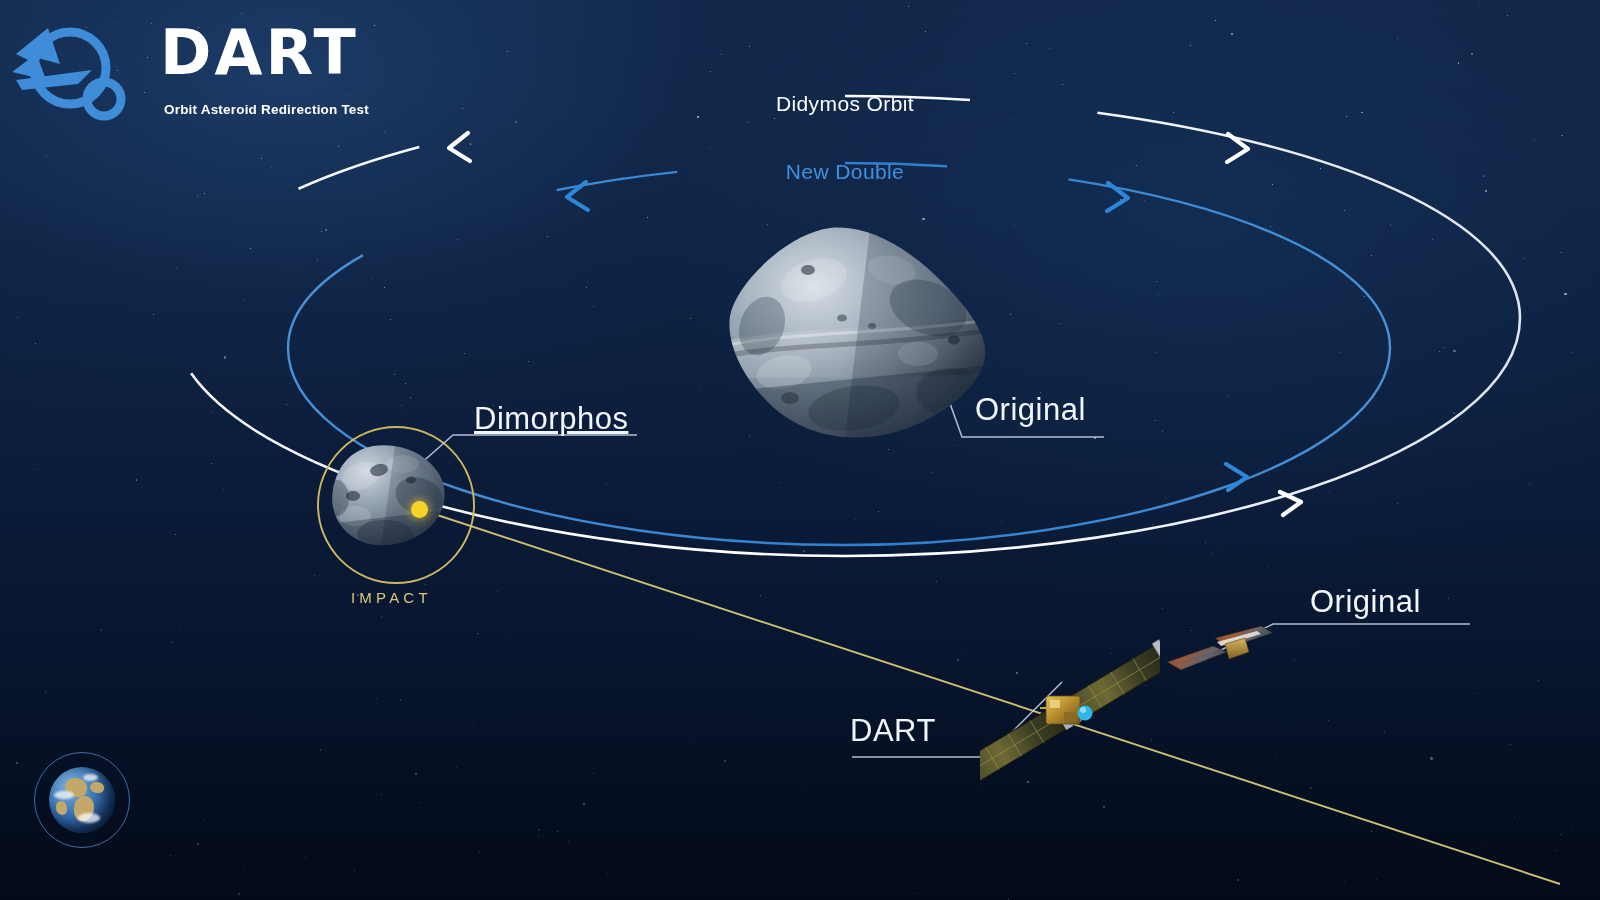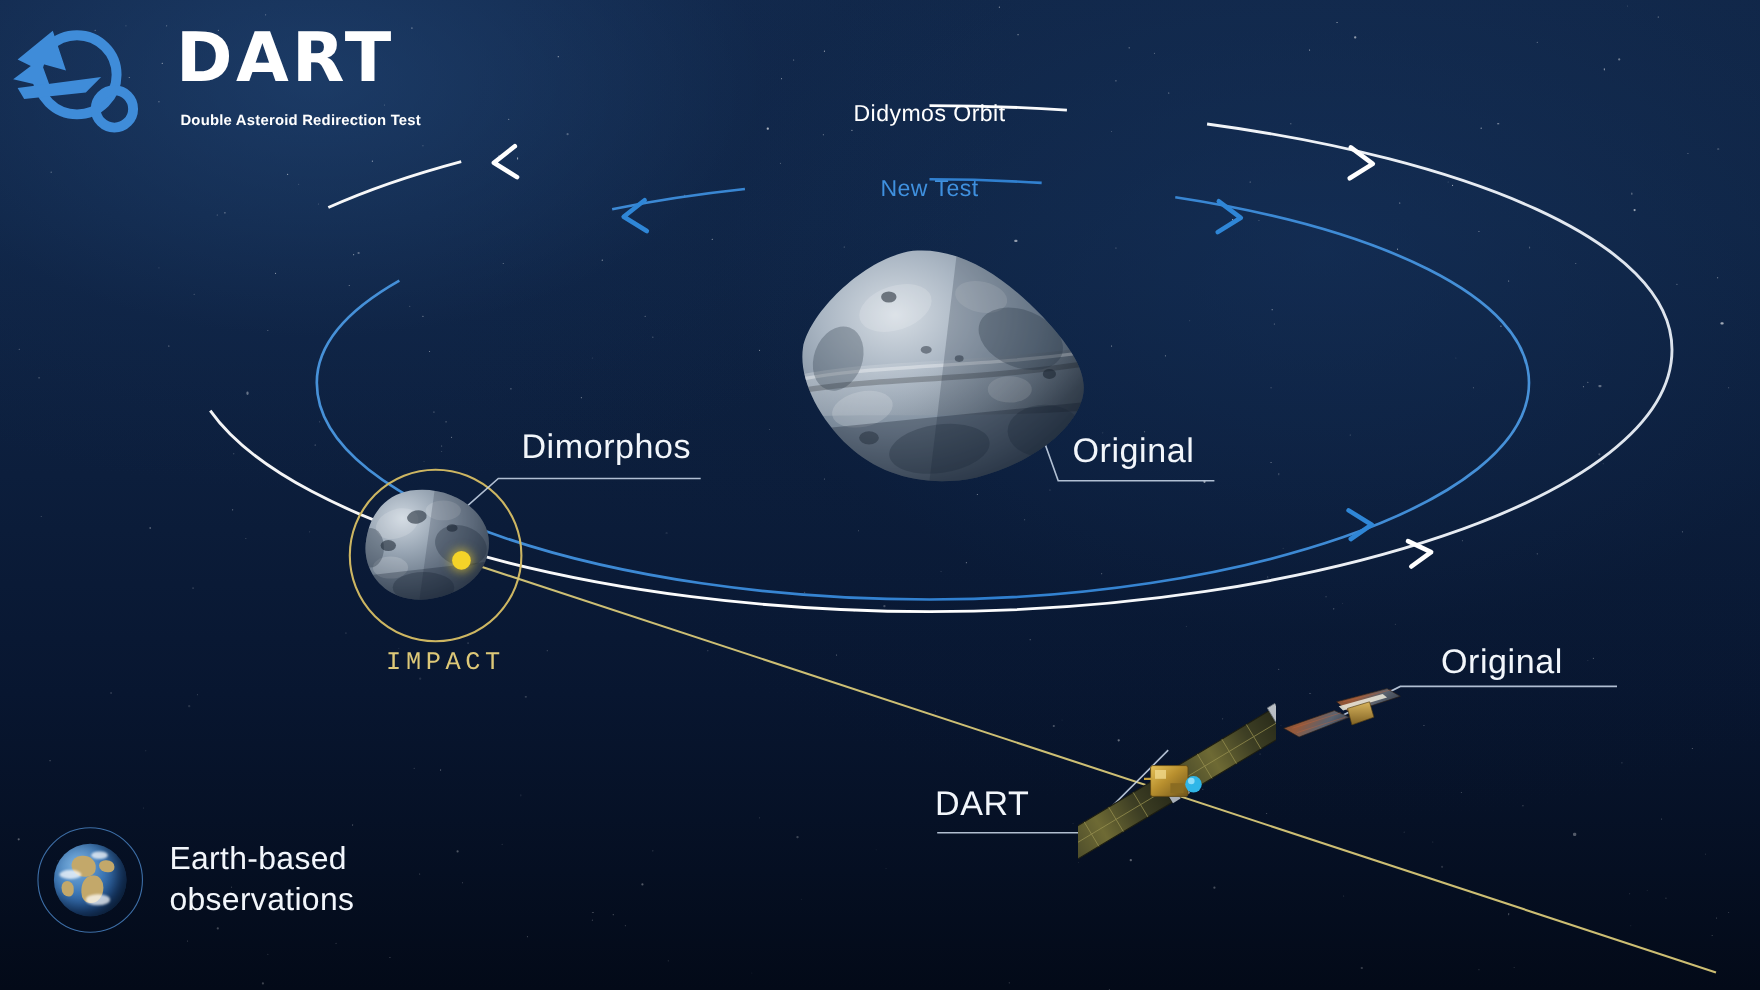--- a/index.html
+++ b/index.html
@@ -80,33 +80,32 @@
 
   
   .body-label {
     position: absolute;
     color: #f2f6fb;
     font-size: 31px;
     letter-spacing: 0.5px;
     white-space: nowrap;
     font-weight: 400;
   }
-  .body-label.dimorphos { left: 474px; top: 388px; }
+  .body-label.dimorphos { left: 474px; top: 401px; text-decoration: underline; }
   .body-label.didymos   { left: 975px; top: 392px; }
   .body-label.dart      { left: 850px; top: 713px; }
   .body-label.licia     { left: 1310px; top: 584px; }
 
   .impact-label {
     position: absolute;
     left: 351px; top: 589px;
     color: #ddc878;
-    font-size: 23px;
+    font-size: 15px;
     letter-spacing: 4.2px;
     white-space: nowrap;
-    font-family: Liberation Mono, monospace;
   }
 
   
   .earth-block {
     position: absolute;
     left: 34px; top: 752px;
     display: flex;
     align-items: center;
     gap: 24px;
   }
@@ -506,25 +505,25 @@
   </svg>
 
   <div class="logo-block">
     <svg class="logo-mark" viewBox="0 0 130 104">
       <circle cx="62" cy="48" r="36" fill="none" stroke="#3f8cd9" stroke-width="9"></circle>
       <circle cx="96" cy="79" r="17" fill="none" stroke="#3f8cd9" stroke-width="9"></circle>
       <path d="M 40,8 L 52,44 L 30,38 L 38,60 L 4,52 L 20,40 L 8,34 Z" fill="#3f8cd9"></path>
       <path d="M 8,60 L 84,50 L 70,64 L 14,70 Z" fill="#3f8cd9"></path>
     </svg>
     <div class="logo-word">DART</div>
-    <div class="logo-sub">Double Asteroid Redirection Test</div>
+    <div class="logo-sub">Orbit Asteroid Redirection Test</div>
   </div>
 
   <div class="orbit-label original">Didymos Orbit</div>
-  <div class="orbit-label new">New Test</div>
+  <div class="orbit-label new">New Double</div>
 
   <svg class="didymos-body" viewBox="0 0 272 220">
     <defs>
       <radialGradient id="didGrad" cx="33%" cy="28%" r="82%">
         <stop offset="0%" stop-color="#d6dde4"></stop>
         <stop offset="32%" stop-color="#aab6c3"></stop>
         <stop offset="62%" stop-color="#7e8d9d"></stop>
         <stop offset="85%" stop-color="#576575"></stop>
         <stop offset="100%" stop-color="#3a4756"></stop>
       </radialGradient>
@@ -716,17 +715,15 @@
       <div class="earth-globe">
         <div class="earth-land" style="left:24%;top:16%;width:34%;height:30%;"></div>
         <div class="earth-land" style="left:38%;top:44%;width:30%;height:38%;border-radius:55% 45% 60% 40%;"></div>
         <div class="earth-land" style="left:10%;top:52%;width:18%;height:20%;"></div>
         <div class="earth-land" style="left:62%;top:22%;width:22%;height:18%;"></div>
         <div class="earth-cloud" style="left:8%;top:36%;width:30%;height:13%;"></div>
         <div class="earth-cloud" style="left:44%;top:70%;width:34%;height:15%;"></div>
         <div class="earth-cloud" style="left:52%;top:10%;width:22%;height:11%;"></div>
       </div>
     </div>
-    <div class="earth-text">Earth-based
-observations</div>
   </div>
 
 </div>
 
 </body></html>

